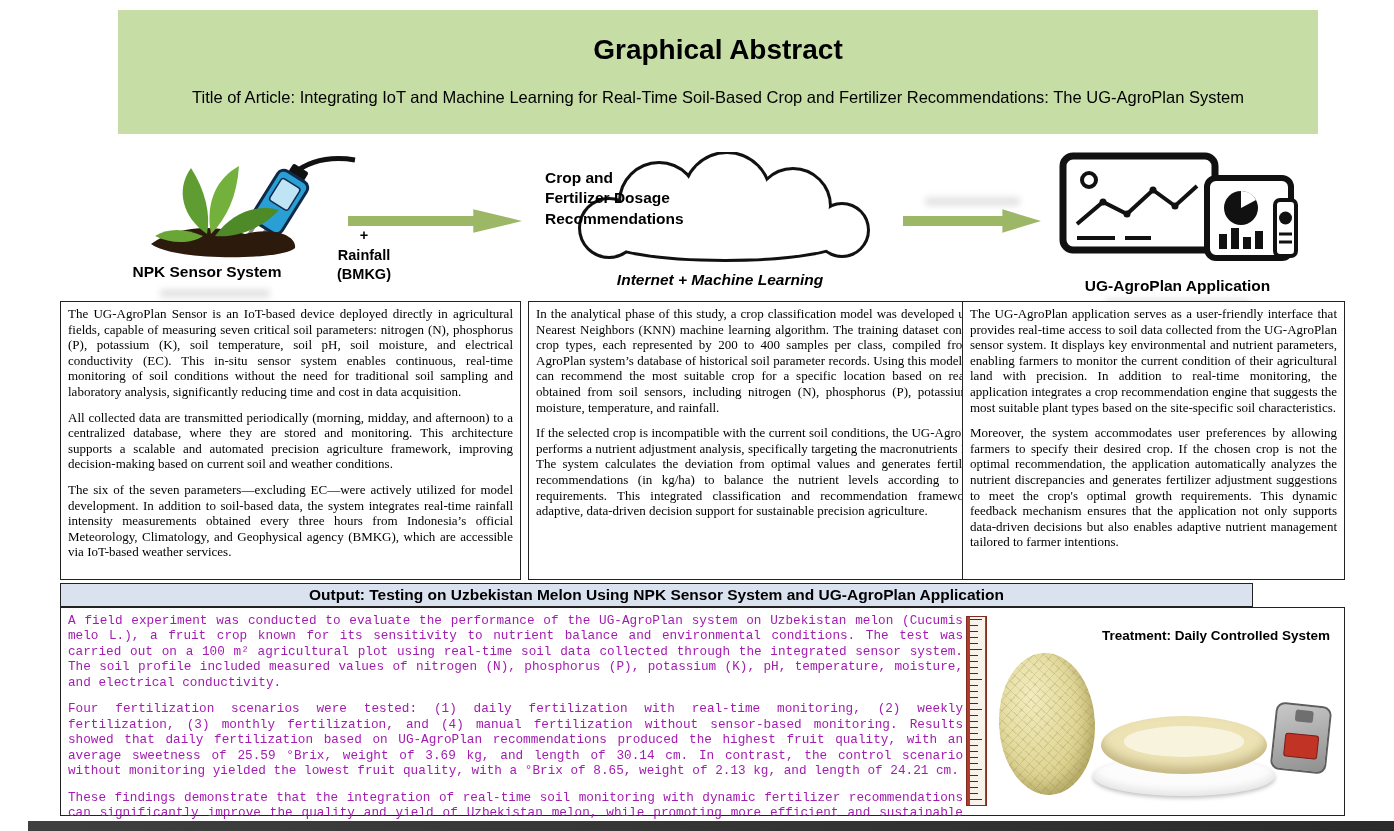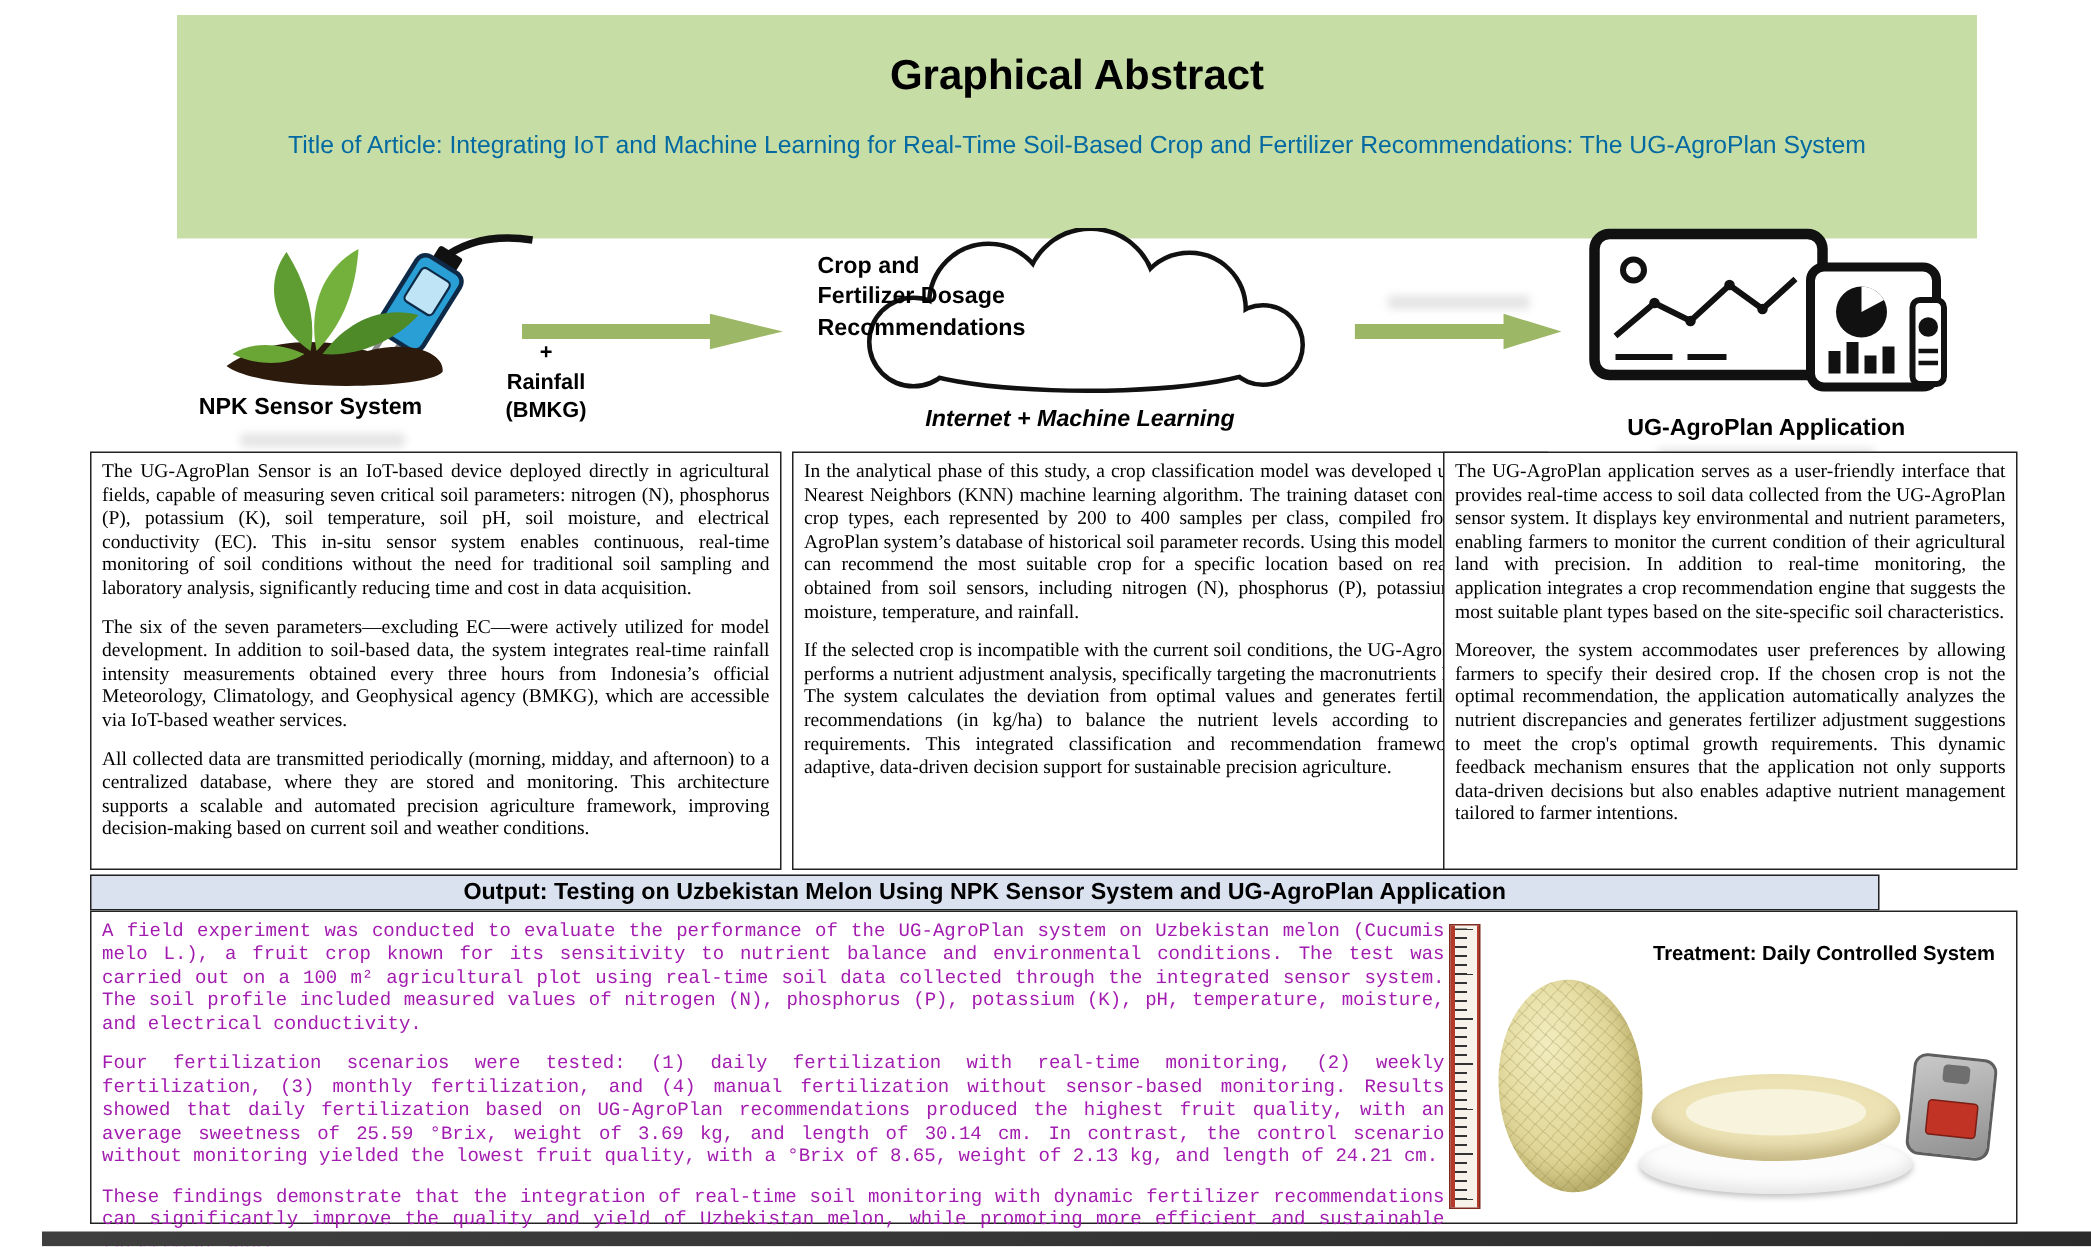--- a/index.html
+++ b/index.html
@@ -1,24 +1,24 @@
 <!DOCTYPE html>
 <html style="--banner_bg: #c7dda6; --arrow_green: #9cb765; --output_bar_bg: #dae2f0;"><head>
 <meta charset="utf-8">
 <style>
   * { margin:0; padding:0; box-sizing:border-box; }
   body { background:#fff; font-family:"Liberation Sans", sans-serif; }
   .page { position:relative; width:1394px; height:831px; background:#fff; overflow:hidden; }
 
   
-  .banner { position:absolute; left:118px; top:10px; width:1200px; height:149px;
+  .banner { position:absolute; left:118px; top:10px; width:1200px; height:124px;
             background:var(--banner_bg,#c7dda6); text-align:center; }
   .banner h1 { margin-top:24px; font-size:28px; font-weight:bold; color:#000;
                font-family:"Liberation Sans", sans-serif; }
-  .banner p  { margin-top:22px; font-size:16.5px; color:#0369a1; padding:0 20px; }
+  .banner p  { margin-top:22px; font-size:16.5px; color:#000000; padding:0 20px; }
 
   
   .flow-label { position:absolute; font-size:15.5px; font-weight:bold; text-align:center; color:#000; }
   .sensor-fig { position:absolute; left:145px; top:150px; width:215px; height:112px; }
   .sensor-label { left:92px; top:263px; width:230px; }
   .app-fig { position:absolute; left:1055px; top:150px; width:245px; height:115px; }
   .app-label { left:1055px; top:277px; width:245px; }
 
   .arrow { position:absolute; background:var(--arrow_green,#9cb765);
            clip-path:polygon(0 32%, 72% 32%, 72% 8%, 100% 50%, 72% 92%, 72% 68%, 0 68%); }
@@ -189,22 +189,22 @@
         <line x1="224" y1="92" x2="237" y2="92" stroke="#111" stroke-width="3"></line>
       </svg>
     </div>
     <div class="flow-label app-label">UG-AgroPlan Application</div>
     <div class="smudge s2"></div>
   </section>
 
   <section>
     <div class="col col1">
       <p>The UG-AgroPlan Sensor is an IoT-based device deployed directly in agricultural fields, capable of measuring seven critical soil parameters: nitrogen (N), phosphorus (P), potassium (K), soil temperature, soil pH, soil moisture, and electrical conductivity (EC). This in-situ sensor system enables continuous, real-time monitoring of soil conditions without the need for traditional soil sampling and laboratory analysis, significantly reducing time and cost in data acquisition.</p>
+      <p>All collected data are transmitted periodically (morning, midday, and afternoon) to a centralized database, where they are stored and monitoring. This architecture supports a scalable and automated precision agriculture framework, improving decision-making based on current soil and weather conditions.</p>
       <p>The six of the seven parameters—excluding EC—were actively utilized for model development. In addition to soil-based data, the system integrates real-time rainfall intensity measurements obtained every three hours from Indonesia’s official Meteorology, Climatology, and Geophysical agency (BMKG), which are accessible via IoT-based weather services.</p>
-      <p>All collected data are transmitted periodically (morning, midday, and afternoon) to a centralized database, where they are stored and monitoring. This architecture supports a scalable and automated precision agriculture framework, improving decision-making based on current soil and weather conditions.</p>
     </div>
     <div class="col col2">
       <p>In the analytical phase of this study, a crop classification model was developed using the K-Nearest Neighbors (KNN) machine learning algorithm. The training dataset consisted of 23 crop types, each represented by 200 to 400 samples per class, compiled from the UG-AgroPlan system’s database of historical soil parameter records. Using this model, the system can recommend the most suitable crop for a specific location based on real-time data obtained from soil sensors, including nitrogen (N), phosphorus (P), potassium (K), pH, moisture, temperature, and rainfall.</p>
       <p>If the selected crop is incompatible with the current soil conditions, the UG-AgroPlan system performs a nutrient adjustment analysis, specifically targeting the macronutrients N, P, and K. The system calculates the deviation from optimal values and generates fertilizer dosage recommendations (in kg/ha) to balance the nutrient levels according to the crop's requirements. This integrated classification and recommendation framework enables adaptive, data-driven decision support for sustainable precision agriculture.</p>
     </div>
     <div class="col col3">
       <p>The UG-AgroPlan application serves as a user-friendly interface that provides real-time access to soil data collected from the UG-AgroPlan sensor system. It displays key environmental and nutrient parameters, enabling farmers to monitor the current condition of their agricultural land with precision. In addition to real-time monitoring, the application integrates a crop recommendation engine that suggests the most suitable plant types based on the site-specific soil characteristics.</p>
       <p>Moreover, the system accommodates user preferences by allowing farmers to specify their desired crop. If the chosen crop is not the optimal recommendation, the application automatically analyzes the nutrient discrepancies and generates fertilizer adjustment suggestions to meet the crop's optimal growth requirements. This dynamic feedback mechanism ensures that the application not only supports data-driven decisions but also enables adaptive nutrient management tailored to farmer intentions.</p>
     </div>
   </section>

